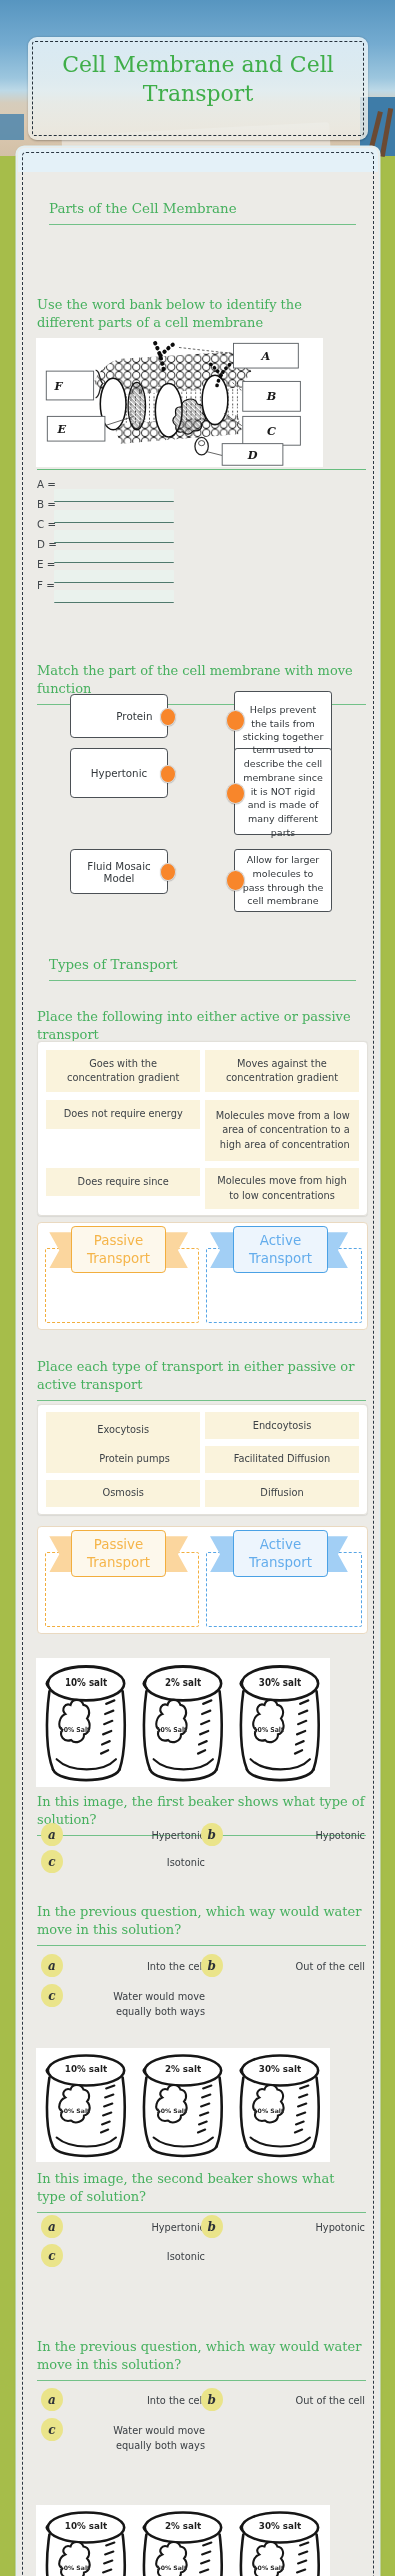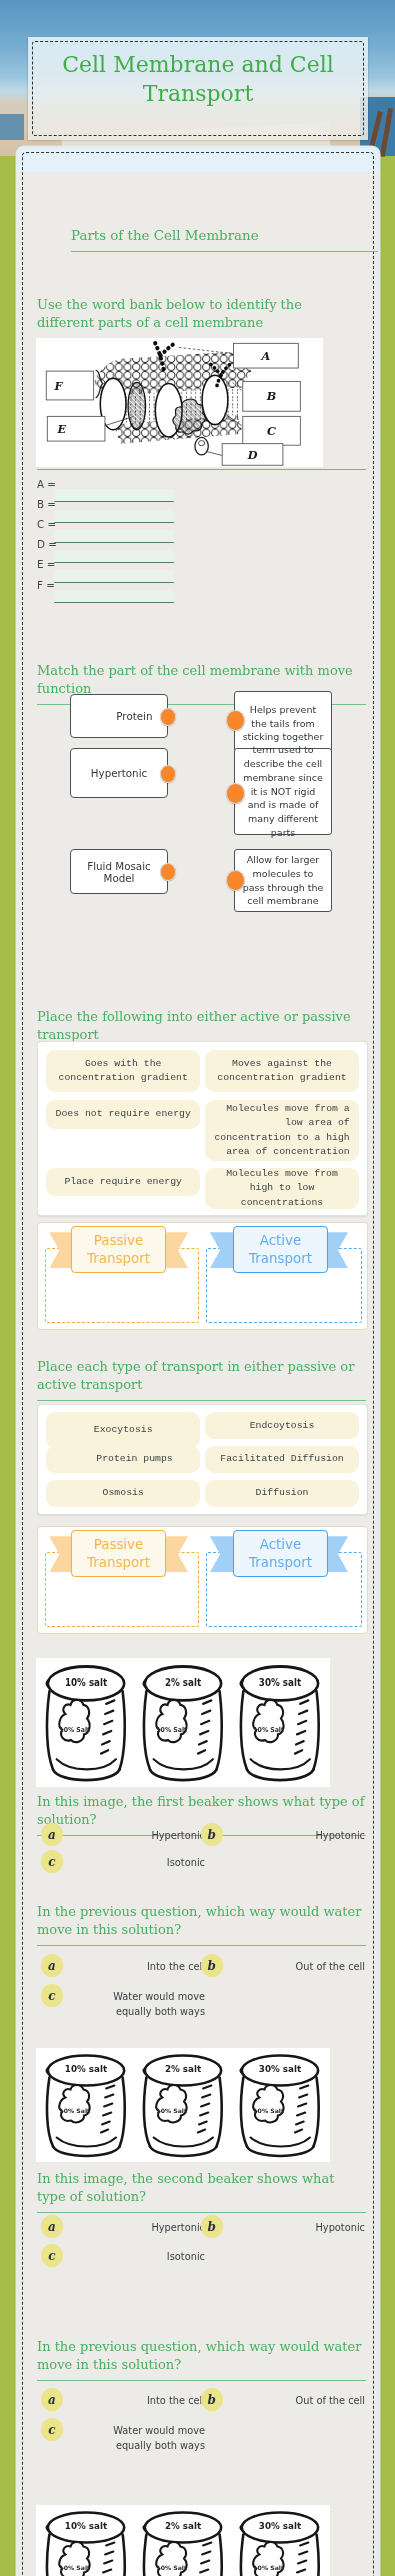--- a/index.html
+++ b/index.html
@@ -6,21 +6,21 @@
   .page{position:relative;width:396px;height:3110px;background:#a6bd4a;overflow:hidden;
         font-family:"DejaVu Sans",sans-serif;}
   
   .beach{position:absolute;left:0;top:0;width:396px;height:156px;
     background:linear-gradient(180deg,#5795c0 0%,#74abd0 28%,#9cc6de 50%,#bdd9e7 58%,#d6cdbc 66%,#dbc9b2 80%,#d3c0a6 100%);}
   .sea-l{position:absolute;left:0;top:114px;width:24px;height:26px;background:#4e86ad;opacity:.85;}
   .sea-r{position:absolute;right:0;top:97px;width:36px;height:59px;background:#3e7ca8;}
   .fence{position:absolute;background:#6b4a33;width:4.6px;height:41px;}
   .boat{position:absolute;left:62px;top:129px;width:268px;height:27px;background:rgba(245,246,244,.55);transform:rotate(-3deg);border-radius:3.1px;}
   
-  .title-card{position:absolute;left:28px;top:37px;width:340px;height:103px;border-radius:0;
+  .title-card{position:absolute;left:28px;top:37px;width:340px;height:103px;border-radius:9px;
     background:linear-gradient(180deg,rgba(226,240,247,.92) 0%,rgba(233,240,240,.85) 55%,rgba(238,236,228,.85) 100%);
     box-shadow:0 0.5px 2.1px rgba(0,0,0,.28);}
   .dash-inset{position:absolute;inset:3.6px;border:1px dashed #25313b;border-radius:3.1px;pointer-events:none;}
   .title-text{position:absolute;left:15.5px;right:15.5px;top:13.4px;text-align:center;
     font-family:"DejaVu Serif",serif;font-weight:500;font-size:22px;line-height:1.32;color:#3fae49;}
   .main-card{position:absolute;left:17px;top:147px;width:362px;height:2939px;background:#ecebe7;border-radius:7.2px;
     box-shadow:0 0 0 1.5px #e0eef1,0 1px 3.1px rgba(0,0,0,.28);}
   .main-band{position:absolute;left:1px;top:1px;right:1px;height:24px;background:#e4f1f8;border-radius:6.2px 6.2px 0 0;}
   .main-dash{position:absolute;inset:5.2px;border:1px dashed #2b3743;border-radius:4.1px;pointer-events:none;}
   
@@ -33,22 +33,22 @@
   .img-block{position:absolute;background:#fff;}
   .blank-label{position:absolute;font-size:10.3px;color:#42474b;}
   .blank-input{position:absolute;width:120px;height:13.4px;background:rgba(233,247,243,.55);
     border:none;border-bottom:1px solid #50796d;border-radius:1px;outline:none;font-size:8.2px;color:#333;padding:0 3.1px;box-sizing:border-box;}
   .term-box{position:absolute;background:#fff;border:1px solid #4b5055;border-radius:4.1px;display:flex;align-items:center;
     justify-content:center;text-align:center;font-size:10.3px;color:#33383c;padding:2.1px 5.2px;box-sizing:border-box;}
   .fn-box{position:absolute;background:#fff;border:1px solid #4b5055;border-radius:3.1px;display:flex;align-items:center;
     justify-content:center;text-align:center;font-size:9.5px;line-height:1.45;color:#33383c;padding:4.1px 6.7px;box-sizing:border-box;}
   .dot{position:absolute;border-radius:50%;background:#f8862b;border:1.5px solid #d9d9d9;box-sizing:border-box;box-shadow:0 0.5px 1px rgba(0,0,0,.25);}
   .chips-box{position:absolute;background:#fff;border:0.5px solid #e2e0da;border-radius:4.1px;box-shadow:0 0.5px 1px rgba(0,0,0,.08);}
-  .chip{position:absolute;background:#faf3dc;border-radius:9px;display:flex;align-items:center;justify-content:center;
-    text-align:center;font-size:9.8px;color:#3d4247;line-height:1.45;padding:2.1px 9.3px;box-sizing:border-box;font-family:Liberation Mono, monospace;}
+  .chip{position:absolute;background:#faf3dc;border-radius:0;display:flex;align-items:center;justify-content:center;
+    text-align:center;font-size:9.8px;color:#3d4247;line-height:1.45;padding:2.1px 9.3px;box-sizing:border-box;}
   .drop-box{position:absolute;background:#fff;border:0.5px solid #ead9c0;border-radius:4.1px;}
   .zone{position:absolute;border-radius:2.1px;}
   .zone.passive{border:1px dashed #f2ae3e;}
   .zone.active{border:1px dashed #57a5e5;}
   .tail{position:absolute;}
   .tail.orange{background:#fbd69e;} .tail.blue{background:#a2cff5;}
   .tail-l{clip-path:polygon(0 0,100% 0,100% 100%,0 100%,40% 50%);}
   .tail-r{clip-path:polygon(0 0,100% 0,60% 50%,100% 100%,0 100%);}
   .banner{position:absolute;display:flex;align-items:center;justify-content:center;text-align:center;
     font-size:13.4px;line-height:1.28;border-radius:4.1px;box-sizing:border-box;}
@@ -80,21 +80,21 @@
   <div class="title-card">
     <div class="dash-inset"></div>
     <h1 class="title-text" style="margin:0;">Cell Membrane and Cell Transport</h1>
   </div>
 
   <div class="main-card">
     <div class="main-band"></div>
     <div class="main-dash"></div>
   </div>
 
-  <div class="sec-h" style="left:49px;top:228px;width:307px;margin-left:22px;">Parts of the Cell Membrane</div>
+  <div class="sec-h" style="left:49px;top:201px;width:307px;">Parts of the Cell Membrane</div>
 
   <div class="q-h" style="left:37px;top:296px;width:315px;">Use the word bank below to identify the different parts of a cell membrane</div>
 
   <div class="img-block" style="left:36px;top:338px;width:287px;height:129px;">
     <svg width="287" height="129" viewBox="0 0 558 250">
       <defs>
         <pattern id="ph" width="17" height="16" patternUnits="userSpaceOnUse">
           <circle cx="8" cy="8" r="7" fill="#fff" stroke="#1c1c1c" stroke-width="1.8"></circle>
         </pattern>
         <pattern id="tl" width="9" height="14" patternUnits="userSpaceOnUse">
@@ -172,29 +172,30 @@
   <div class="term-box" style="left:70px;top:849px;width:98px;height:45px;">Fluid Mosaic Model</div>
   <div class="fn-box" style="left:234px;top:849px;width:98px;height:63px;">Allow for larger molecules to pass through the cell membrane</div>
 
   <div class="dot" style="left:160px;top:708px;width:15.5px;height:17.5px;"></div>
   <div class="dot" style="left:160px;top:765px;width:15.5px;height:17.5px;"></div>
   <div class="dot" style="left:160px;top:863px;width:15.5px;height:17.5px;"></div>
   <div class="dot" style="left:226px;top:710px;width:18.5px;height:20.6px;"></div>
   <div class="dot" style="left:226px;top:783px;width:18.5px;height:20.6px;"></div>
   <div class="dot" style="left:226px;top:870px;width:18.5px;height:20.6px;"></div>
 
+  <div class="sec-h" style="left:49px;top:957px;width:307px;">Types of Transport</div>
 
   <div class="q-h u" style="left:37px;top:1008px;width:329px;">Place the following into either active or passive transport</div>
 
   <div class="chips-box" style="left:37px;top:1041px;width:329px;height:173px;">
     <div class="chip" style="left:8.2px;top:8.2px;width:154px;height:42px;">Goes with the concentration gradient</div>
     <div class="chip" style="left:167px;top:8.2px;width:154px;height:42px;">Moves against the concentration gradient</div>
     <div class="chip" style="left:8.2px;top:58px;width:154px;height:29px;">Does not require energy</div>
     <div class="chip" style="left:167px;top:58px;width:154px;height:61px;text-align:right;">Molecules move from a low area of concentration to a high area of concentration</div>
-    <div class="chip" style="left:8.2px;top:126px;width:154px;height:28px;">Place require energy</div>
+    <div class="chip" style="left:8.2px;top:126px;width:154px;height:28px;">Does require since</div>
     <div class="chip" style="left:167px;top:126px;width:154px;height:41px;">Molecules move from high to low concentrations</div>
   </div>
 
   <div class="drop-box" style="left:37px;top:1222px;width:329px;height:106px;">
     <div class="zone passive" style="left:7.2px;top:25px;width:152px;height:73px;"></div>
     <div class="zone active" style="left:168px;top:25px;width:154px;height:73px;"></div>
     <div class="tail orange tail-l" style="left:11.3px;top:9.3px;width:25px;height:36px;"></div>
     <div class="tail orange tail-r" style="left:125px;top:9.3px;width:25px;height:36px;"></div>
     <div class="banner orange" style="left:33px;top:3.1px;width:95px;height:47px;">Passive Transport</div>
     <div class="tail blue tail-l" style="left:172px;top:9.3px;width:25px;height:36px;"></div>

